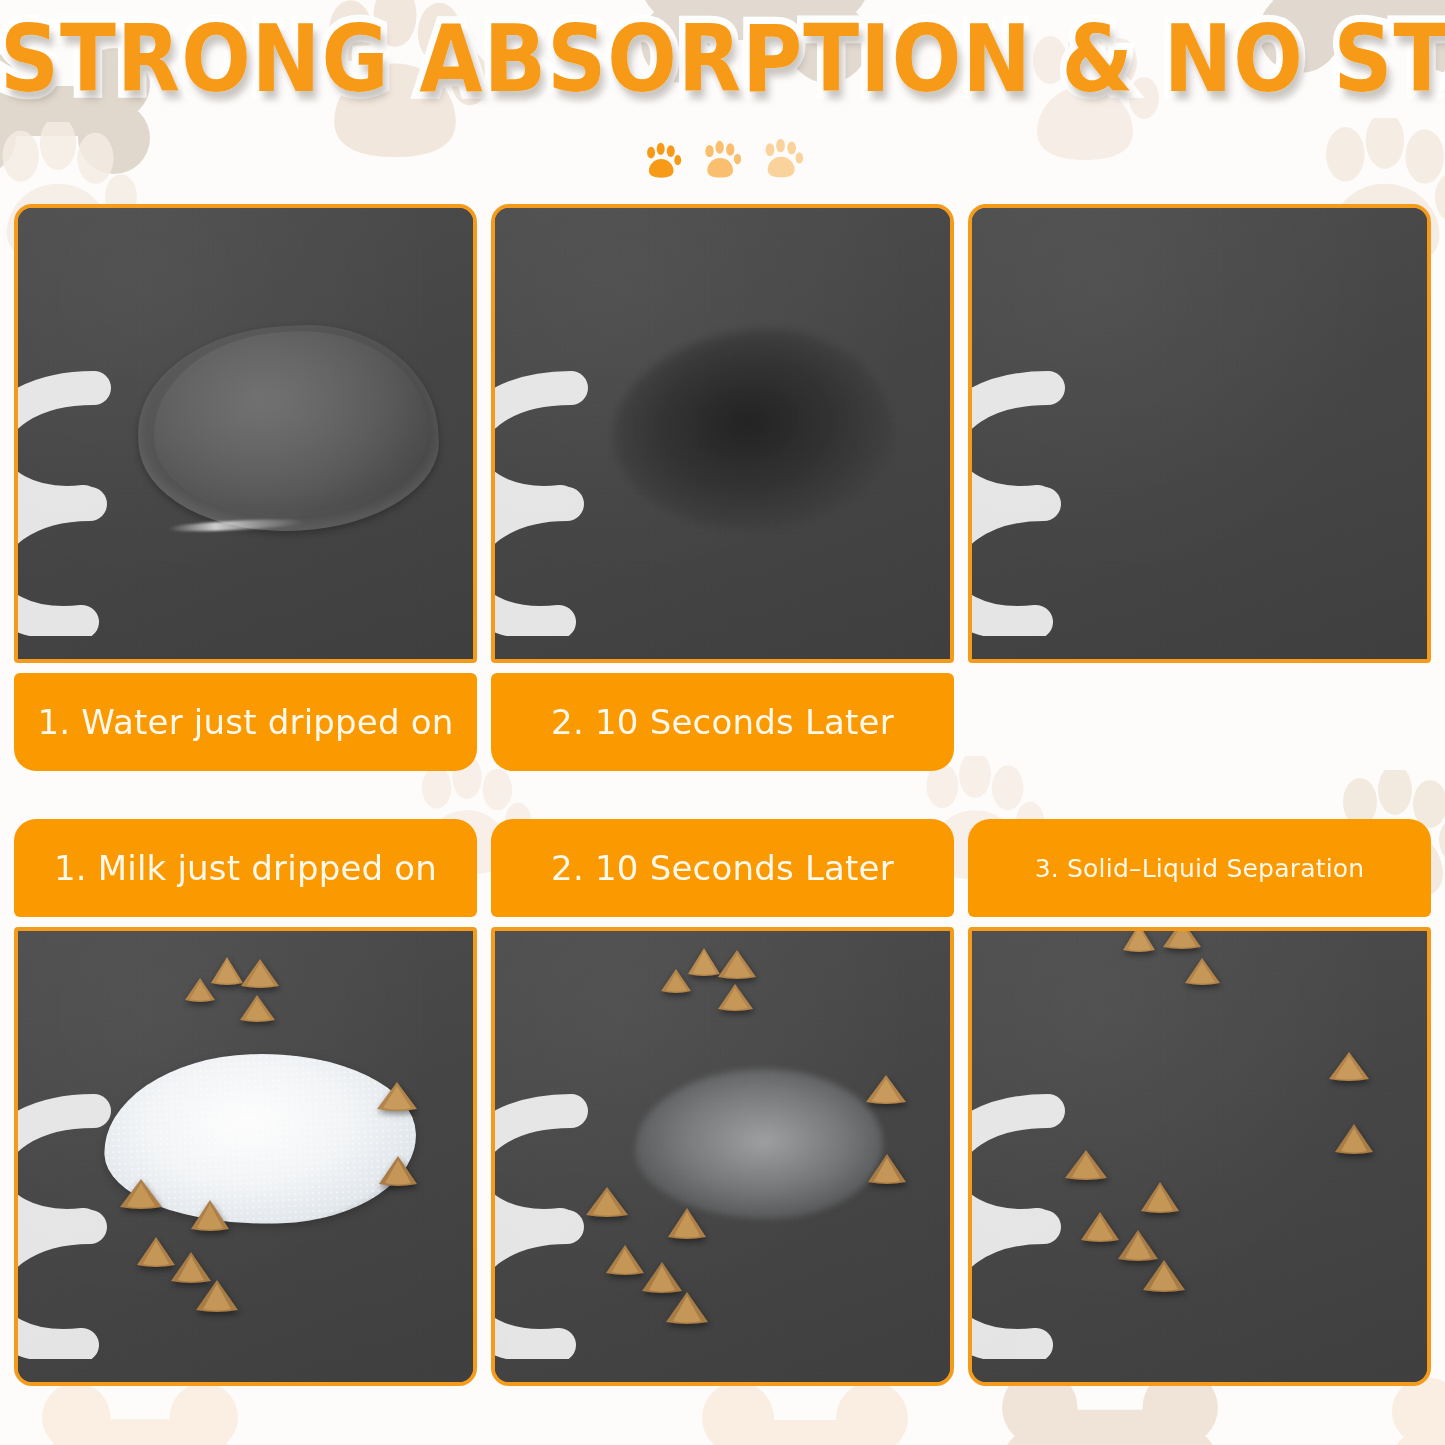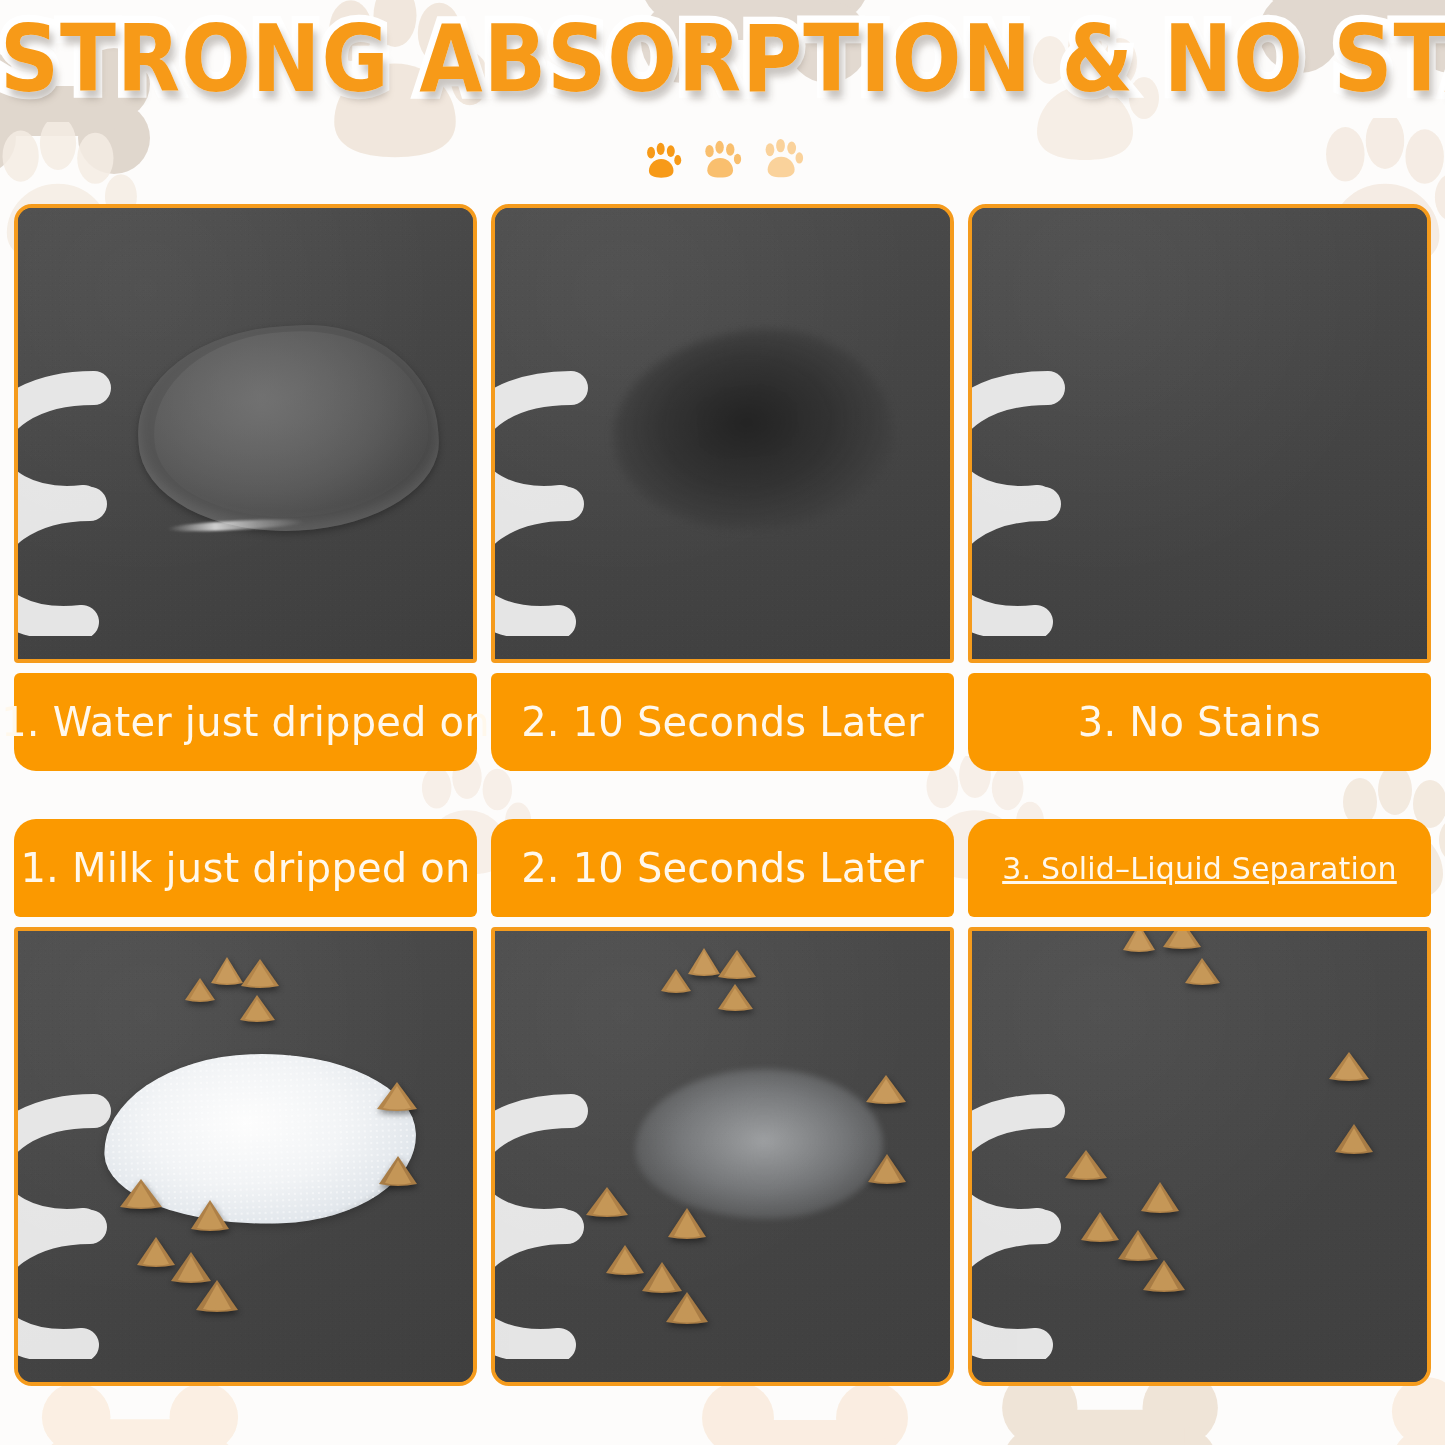--- a/index.html
+++ b/index.html
@@ -233,34 +233,34 @@
   .label {
     width: 463px;
     height: 98px;
     box-sizing: border-box;
     background: #FB9900;
     color: #FFF8EC;
     display: flex;
     align-items: center;
     justify-content: center;
     font-family: "DejaVu Sans", sans-serif;
-    font-size: 40px;
+    font-size: 34px;
     font-weight: 500;
     letter-spacing: 0.2px;
     white-space: nowrap;
   }
   .row.labels-below .label {
     margin-top: 10px;
     border-radius: 6px 6px 22px 22px;
   }
   .row.labels-above .label {
     margin-bottom: 10px;
     border-radius: 22px 22px 6px 6px;
   }
-  .label.tight { font-size: 30px; text-decoration: underline; }
+  .label.tight { font-size: 25px; }
 </style>
 </head>
 <body>
 
 <div id="page">
 
   <div class="wm" style="left:-58px; top:46px;">
     <svg width="210" height="130" viewBox="0 0 210 130">
         <g fill="#DCD1C6" opacity=".85">
       <circle cx="38" cy="38" r="36"></circle>
@@ -497,21 +497,20 @@
       <div class="cell">
         <div class="photo">
           <div class="mat"></div>
           <svg class="logo-b" viewBox="0 0 230 280">
             <g fill="none" stroke="#F2F2F2" stroke-width="34" stroke-linecap="round">
               <path d="M122 32 C 58 32, 18 62, 18 96 C 18 128, 58 152, 112 146"></path>
               <path d="M118 148 C 54 148, 14 182, 14 216 C 14 250, 56 272, 110 266"></path>
             </g>
           </svg>
         </div>
-        <div class="label">3. No Stains</div>
       </div>
     </div>
 
     <div class="row labels-above">
 
       <div class="cell">
         <div class="label">1. Milk just dripped on</div>
         <div class="photo">
           <div class="mat"></div>
           <svg class="logo-b" viewBox="0 0 230 280">

